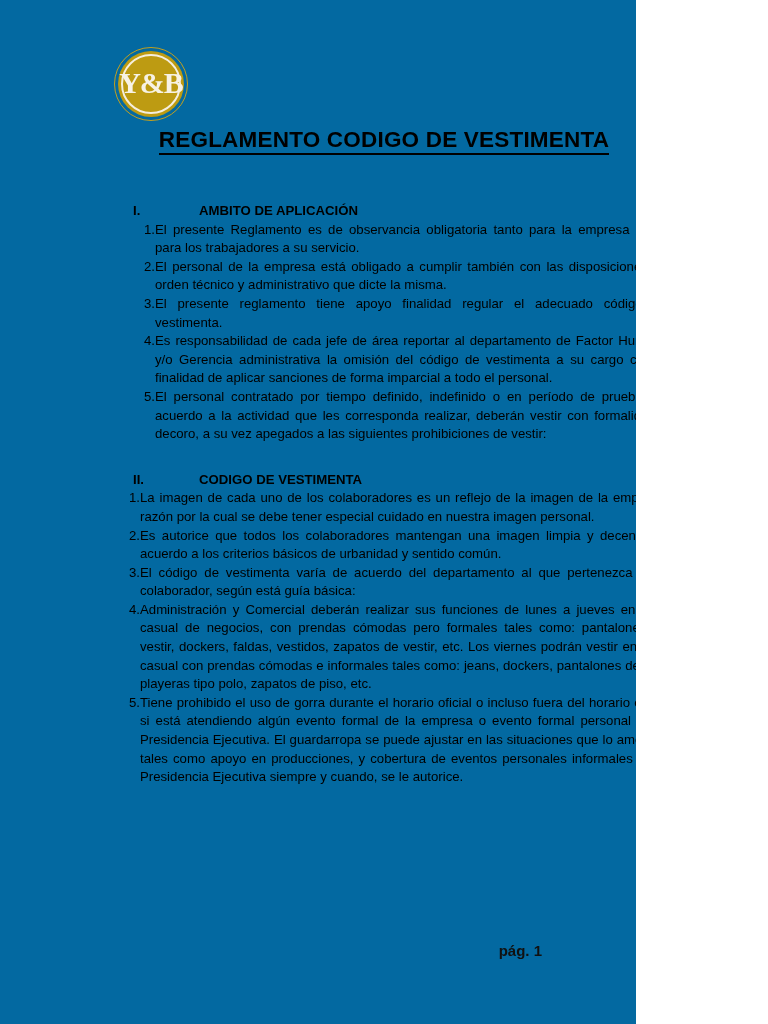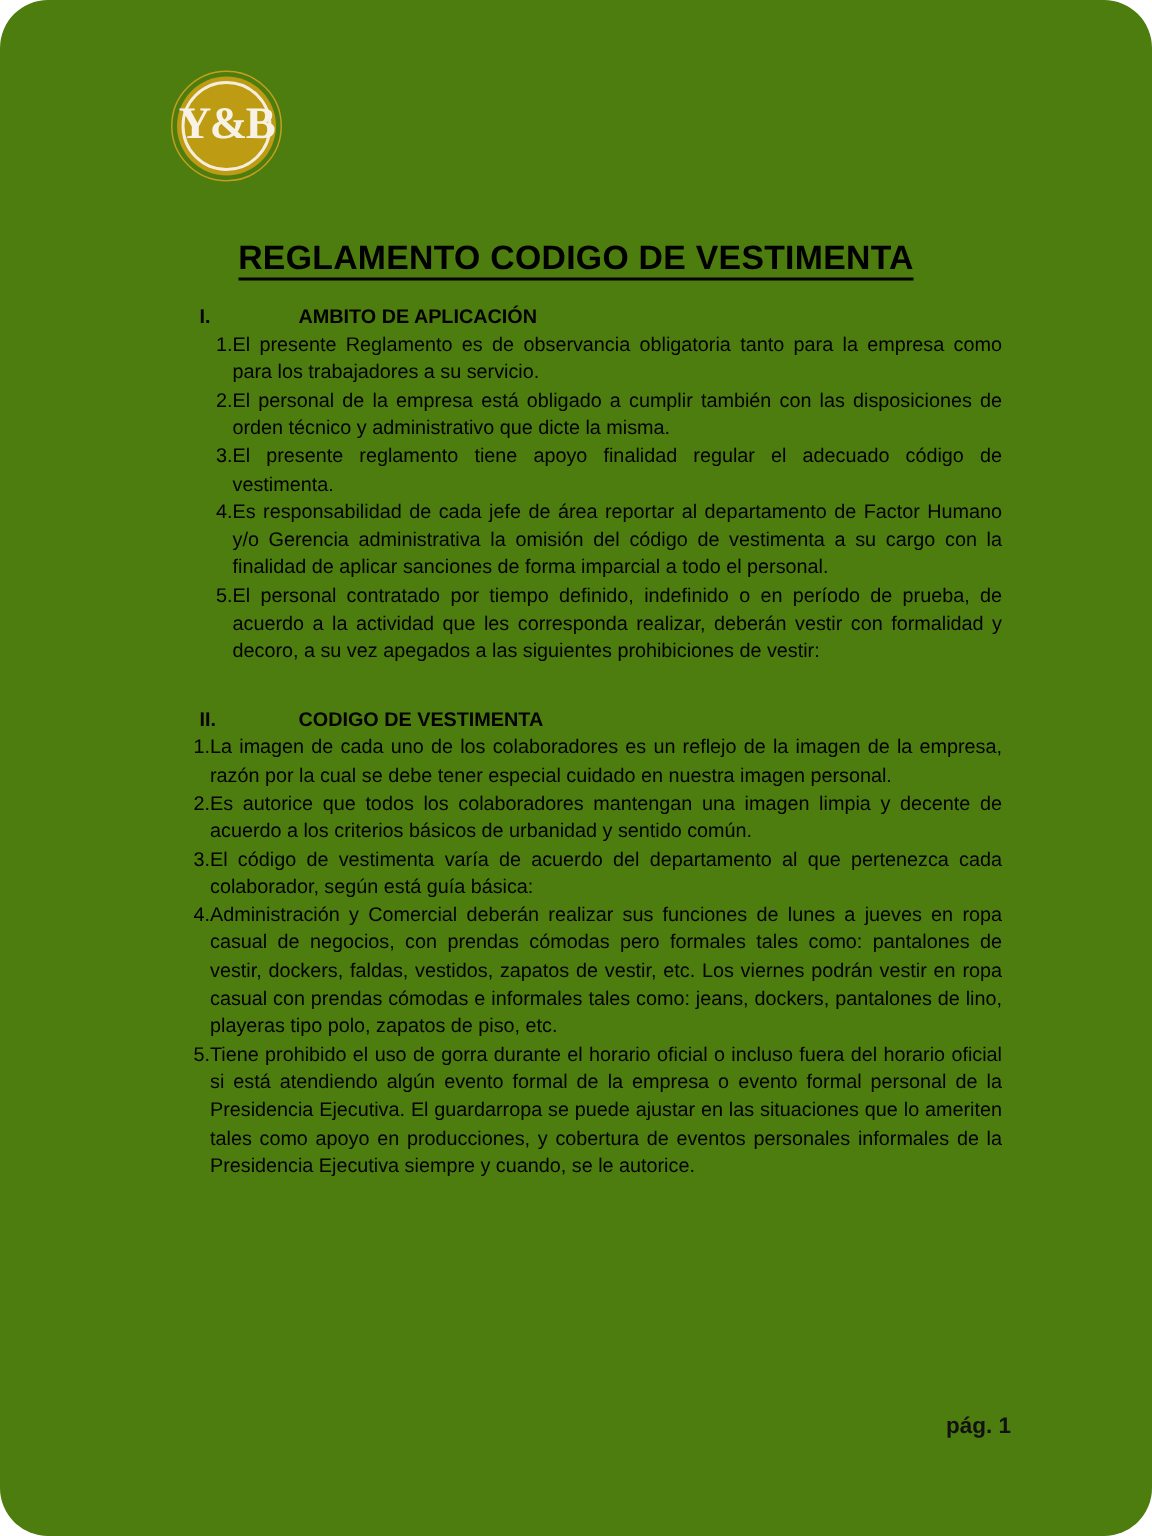--- a/index.html
+++ b/index.html
@@ -3,27 +3,26 @@
 <meta charset="utf-8">
 <title>Reglamento Codigo de Vestimenta</title>
 <style>
   html, body {
     margin: 0;
     padding: 0;
     background: #ffffff;
   }
   .page {
     position: relative;
-    width: 768px;
+    width: 636px;
     height: 1024px;
-    background: #4d7c0f;
+    background: #0369a1;
     overflow: hidden;
     font-family: "Liberation Sans", sans-serif;
     color: #000000;
-    border-radius: 32px;
     -webkit-font-smoothing: antialiased;
   }
 
   
   .logo-wrap {
     position: absolute;
     left: 114px;
     top: 47px;
     width: 74px;
     height: 74px;
@@ -71,21 +70,21 @@
     color: #f7f2e4;
     line-height: 1;
     padding-bottom: 2px;
     box-sizing: border-box;
   }
 
   
   .doc-title {
     position: absolute;
     left: 0;
-    top: 144px;
+    top: 112px;
     width: 768px;
     text-align: center;
     font-size: 22.5px;
     font-weight: bold;
     letter-spacing: 0.2px;
   }
   .doc-title span {
     border-bottom: 2px solid #000;
     padding-bottom: 1px;
   }

